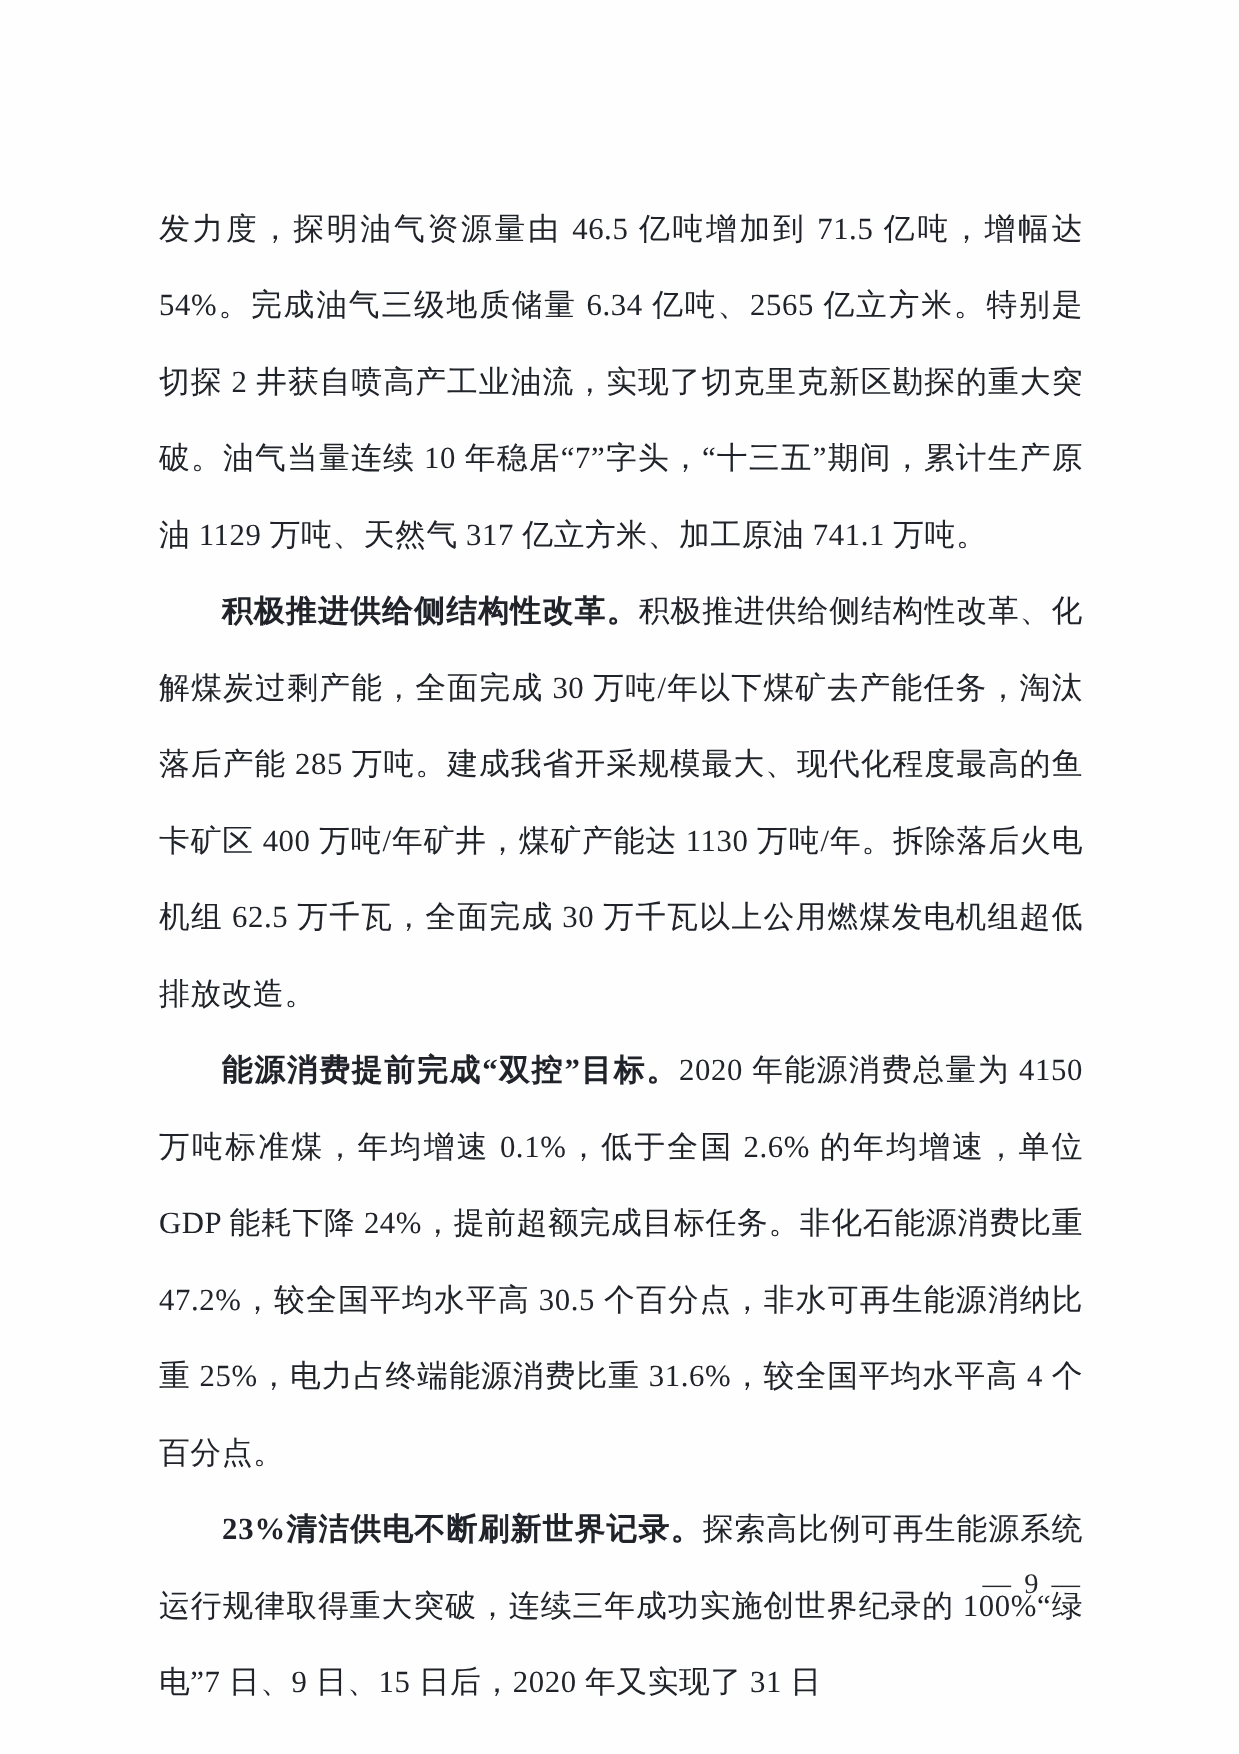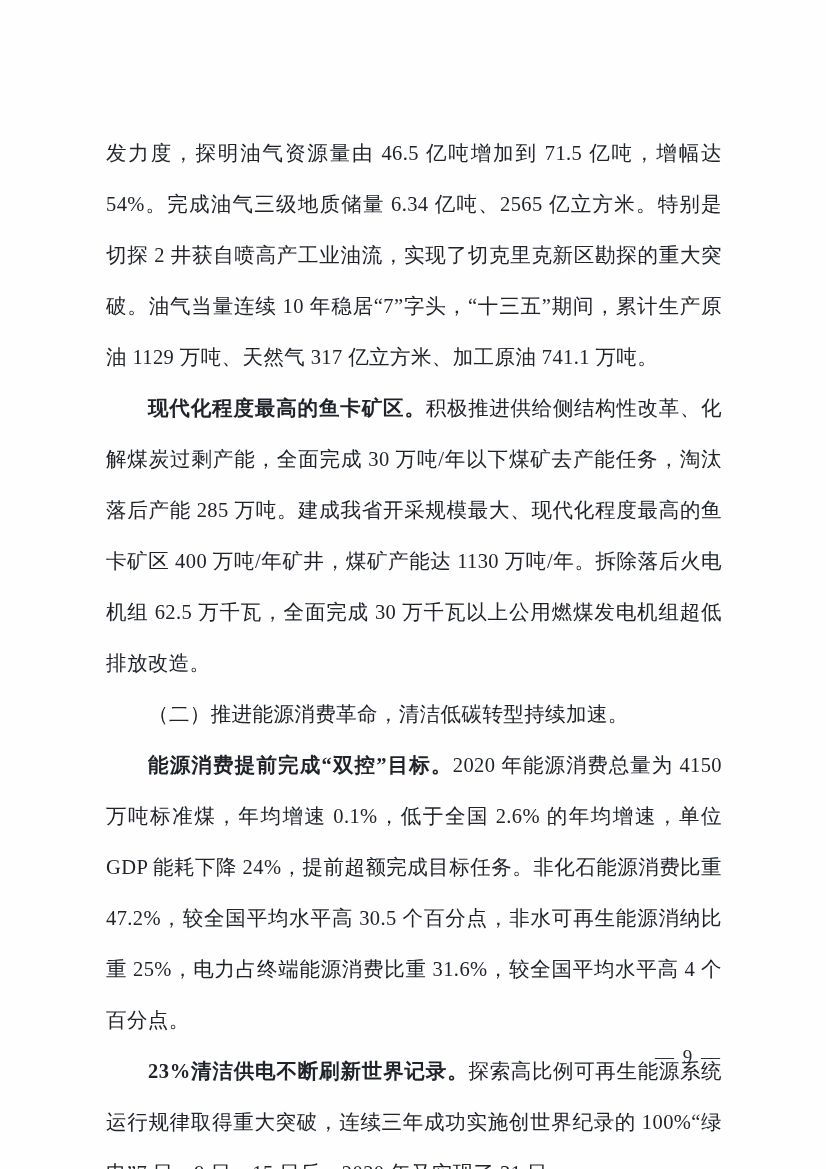--- a/index.html
+++ b/index.html
@@ -59,26 +59,23 @@
 <body>
 
 <div class="page">
   <div class="content">
 
     <p class="para">
       <span>发力度，探明油气资源量由 46.5 亿吨增加到 71.5 亿吨，增幅达 54%。完成油气三级地质储量 6.34 亿吨、2565 亿立方米。特别是切探 2 井获自喷高产工业油流，实现了切克里克新区勘探的重大突破。油气当量连续 10 年稳居“7”字头，“十三五”期间，累计生产原油 1129 万吨、天然气 317 亿立方米、加工原油 741.1 万吨。</span>
     </p>
 
     <p class="para indent2">
-      <span class="bold-lead">现代化程度最高的鱼卡矿区。</span><span>积极推进供给侧结构性改革、化解煤炭过剩产能，全面完成 30 万吨/年以下煤矿去产能任务，淘汰落后产能 285 万吨。建成我省开采规模最大、现代化程度最高的鱼卡矿区 400 万吨/年矿井，煤矿产能达 1130 万吨/年。拆除落后火电机组 62.5 万千瓦，全面完成 30 万千瓦以上公用燃煤发电机组超低排放改造。</span>
+      <span class="bold-lead">积极推进供给侧结构性改革。</span><span>积极推进供给侧结构性改革、化解煤炭过剩产能，全面完成 30 万吨/年以下煤矿去产能任务，淘汰落后产能 285 万吨。建成我省开采规模最大、现代化程度最高的鱼卡矿区 400 万吨/年矿井，煤矿产能达 1130 万吨/年。拆除落后火电机组 62.5 万千瓦，全面完成 30 万千瓦以上公用燃煤发电机组超低排放改造。</span>
     </p>
 
-    <p class="para indent2">
-      <span>（二）推进能源消费革命，清洁低碳转型持续加速。</span>
-    </p>
 
     <p class="para indent2">
       <span class="bold-lead">能源消费提前完成“双控”目标。</span><span>2020 年能源消费总量为 4150 万吨标准煤，年均增速 0.1%，低于全国 2.6% 的年均增速，单位 GDP 能耗下降 24%，提前超额完成目标任务。非化石能源消费比重 47.2%，较全国平均水平高 30.5 个百分点，非水可再生能源消纳比重 25%，电力占终端能源消费比重 31.6%，较全国平均水平高 4 个百分点。</span>
     </p>
 
     <p class="para indent2">
       <span class="bold-lead">23%清洁供电不断刷新世界记录。</span><span>探索高比例可再生能源系统运行规律取得重大突破，连续三年成功实施创世界纪录的 100%“绿电”7 日、9 日、15 日后，2020 年又实现了 31 日</span>
     </p>
 
   </div>

